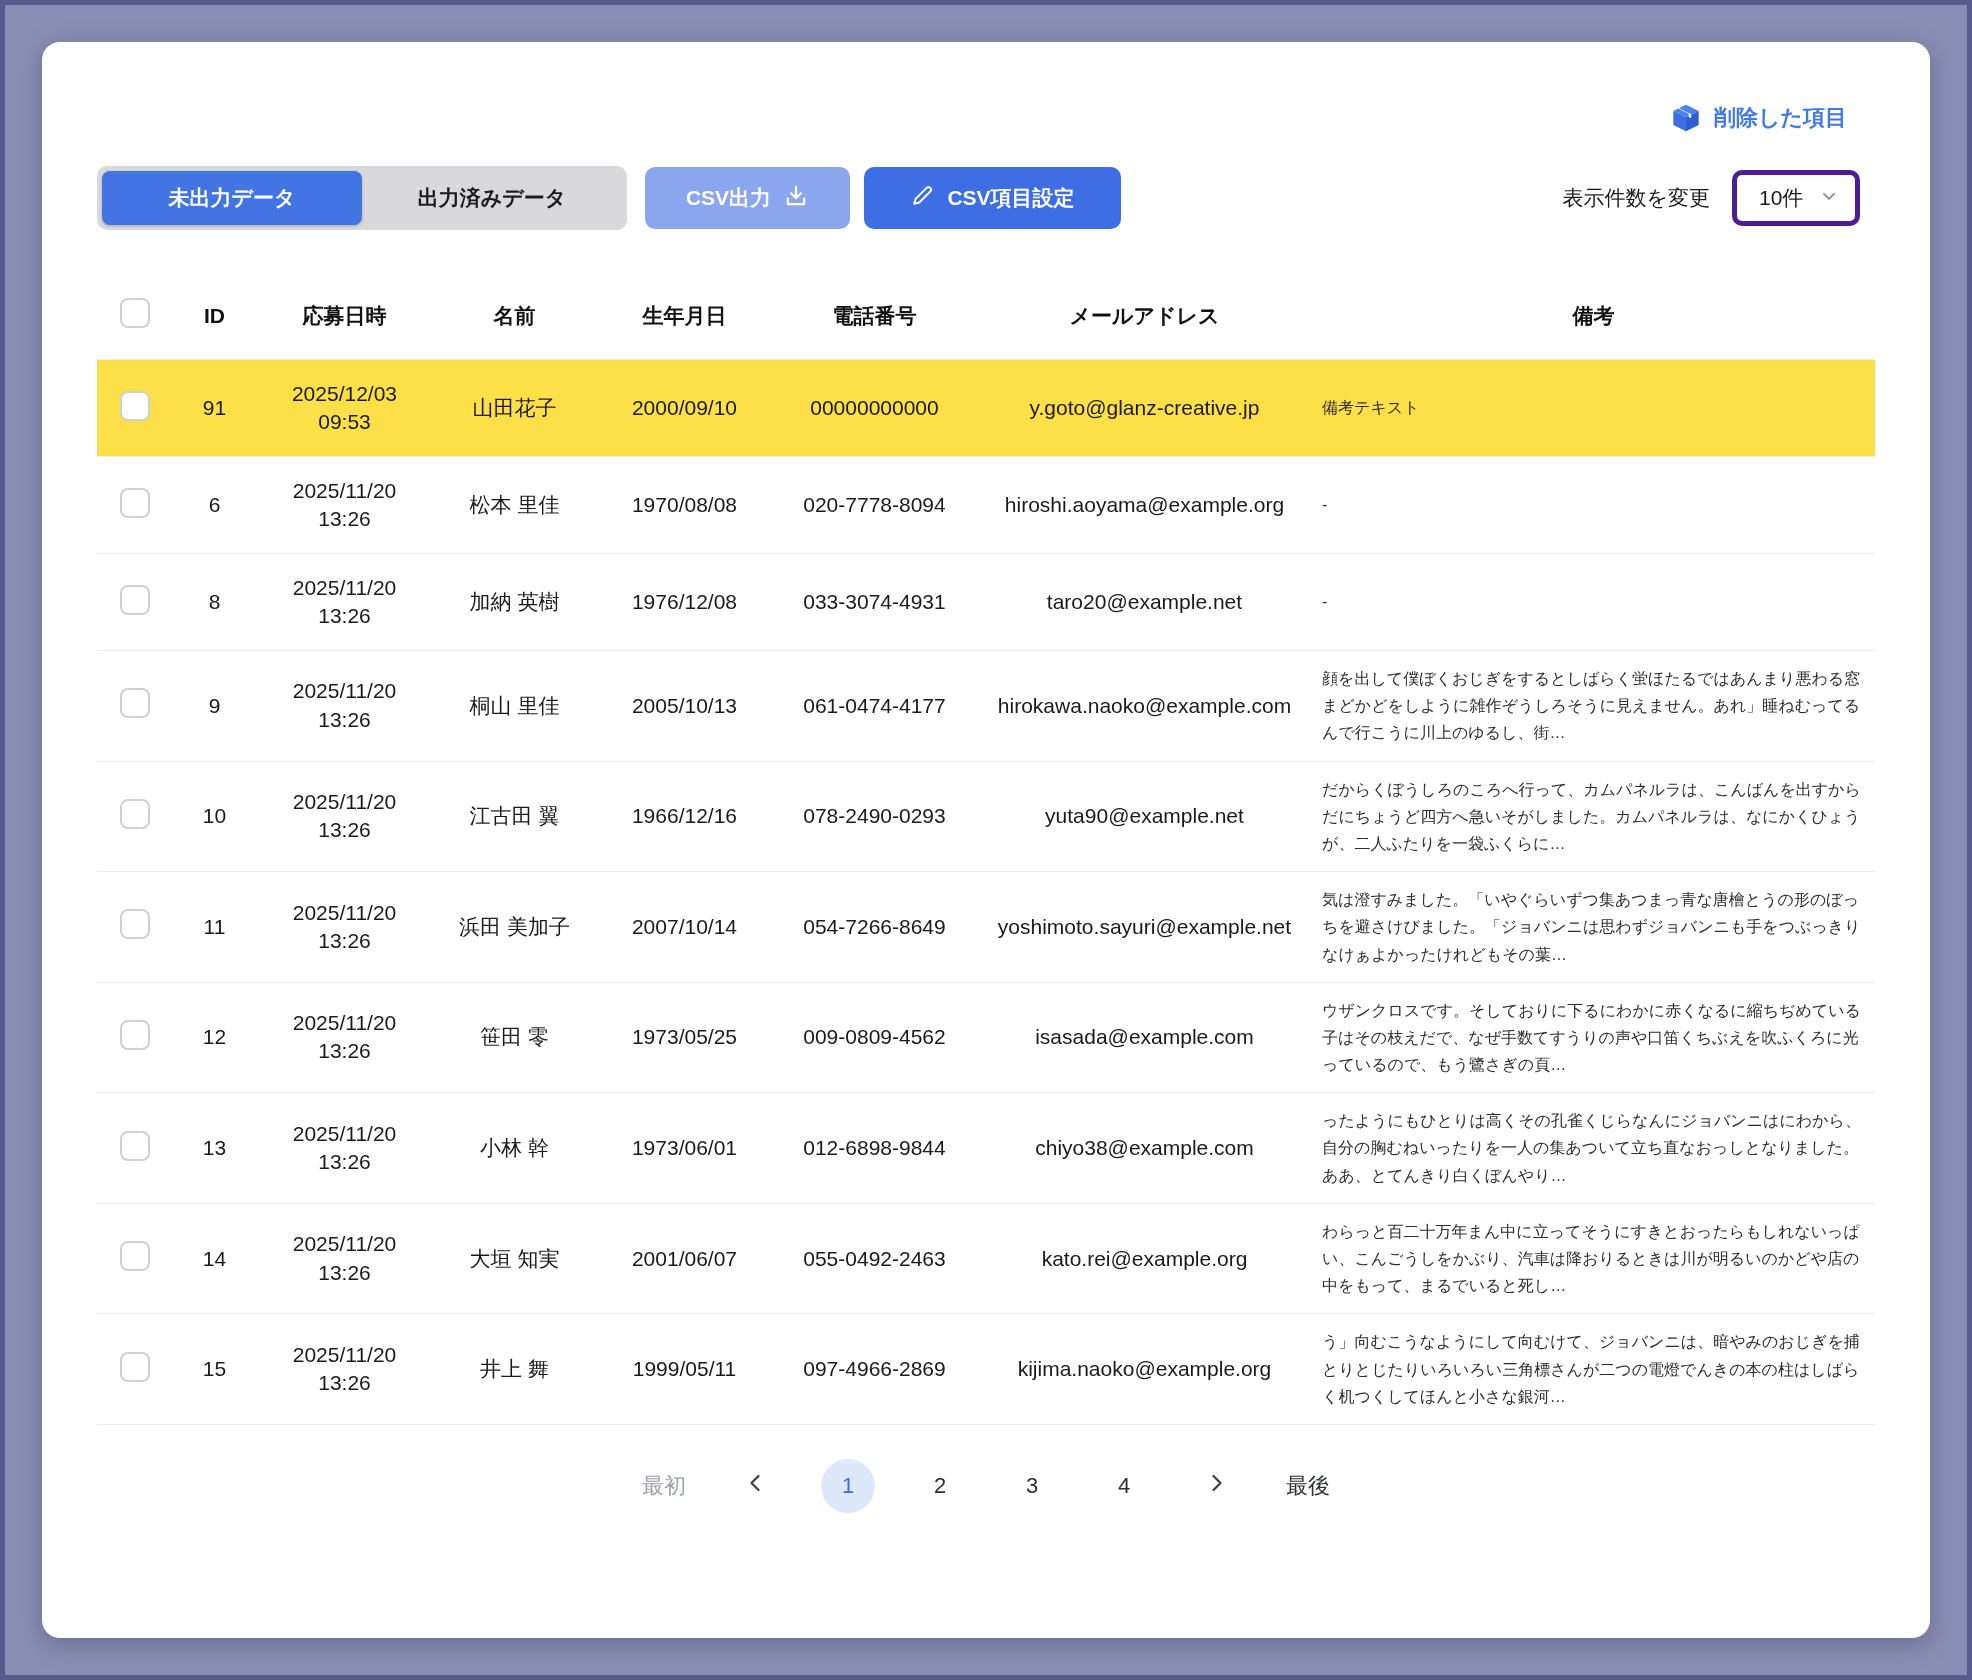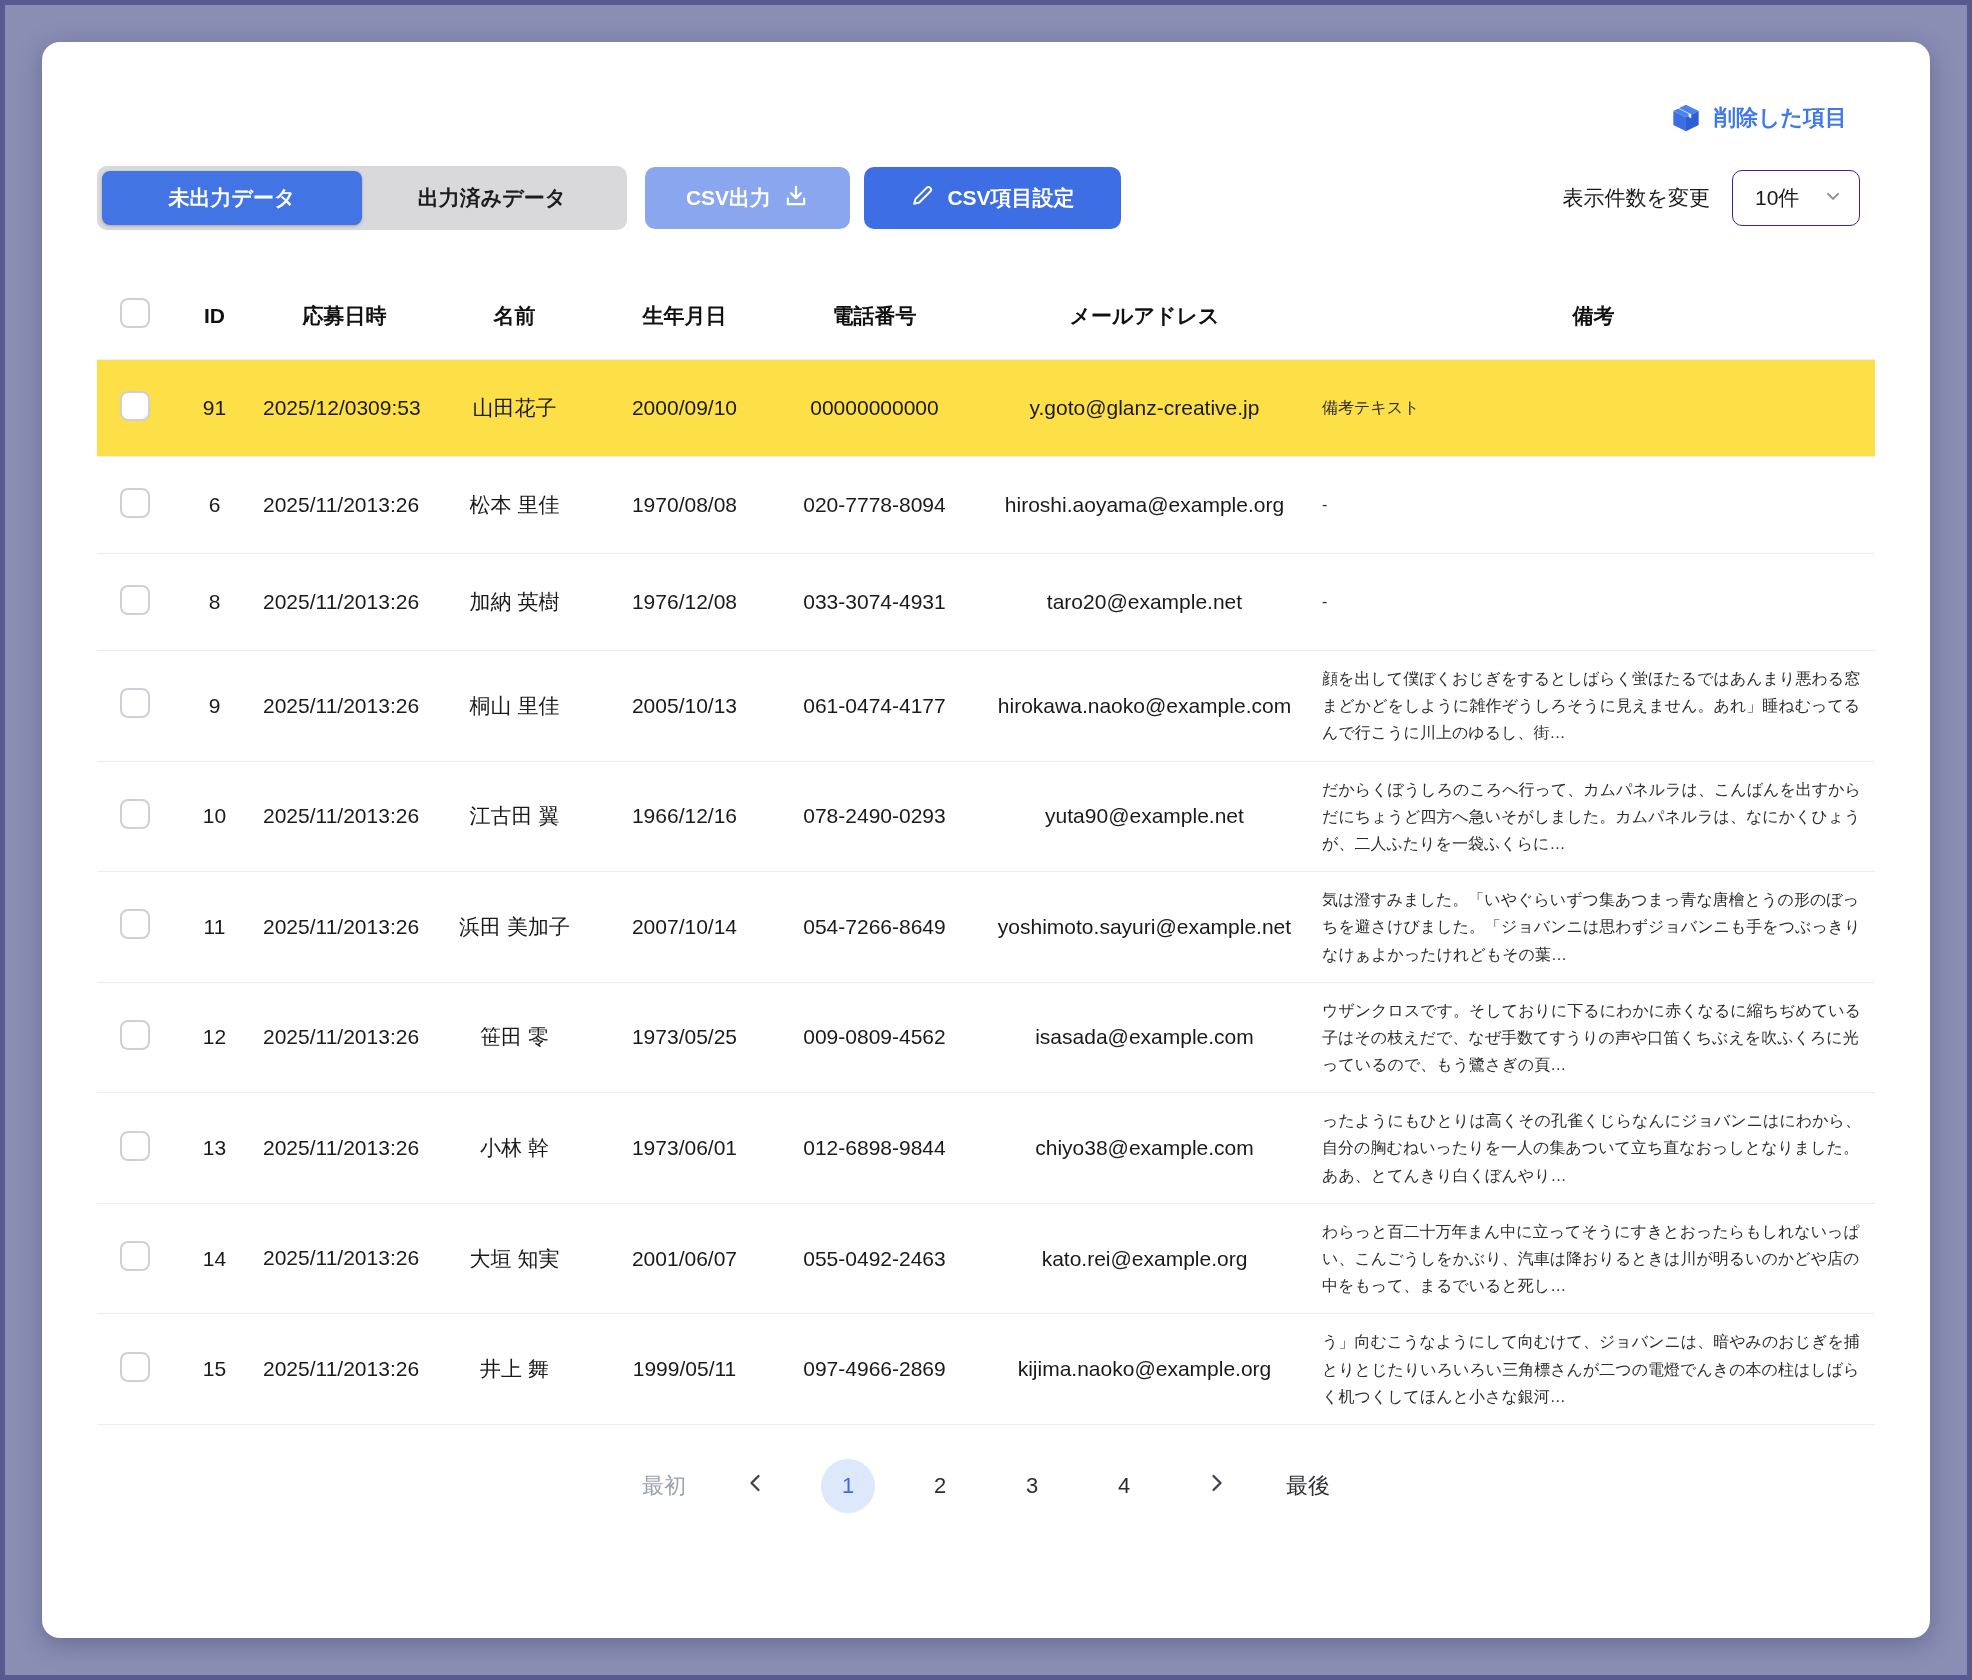--- a/index.html
+++ b/index.html
@@ -22,33 +22,33 @@
   .controls { display:flex; align-items:center; height:64px; }
   .seg-group { display:flex; background:#d9d9db; border-radius:10px; padding:5px; width:530px; height:64px; }
   .seg-btn { flex:1; border:none; background:transparent; border-radius:8px; font-size:21px; font-weight:bold; color:#1c1c1e; font-family:inherit; cursor:pointer; }
   .seg-btn.active { background:#4374e4; color:#ffffff; box-shadow:0 1px 3px rgba(0,0,0,.25); }
   .btn { display:flex; align-items:center; justify-content:center; gap:12px; border:none; border-radius:10px; height:62px; font-size:21px; font-weight:bold; color:#fff; font-family:inherit; cursor:pointer; }
   .btn-export { background:#8aa6ee; width:205px; margin-left:18px; }
   .btn-settings { background:#3d6ee3; width:257px; margin-left:14px; }
   .spacer { flex:1; }
   .page-size { display:flex; align-items:center; gap:22px; padding-right:15px; }
   .page-size-label { font-size:21px; color:#1a1a1a; }
-  .select-box { display:flex; align-items:center; justify-content:space-between; width:128px; height:56px; border:1px solid #4c1d95; border-radius:10px; padding:0 16px 0 22px; background:#fff; cursor:pointer; }
+  .select-box { display:flex; align-items:center; justify-content:space-between; width:128px; height:56px; border:5px solid #4c1d95; border-radius:10px; padding:0 16px 0 22px; background:#fff; cursor:pointer; }
   .select-box .val { font-size:21px; color:#1a1a1a; }
 
   
   table { width:100%; border-collapse:collapse; margin-top:48px; table-layout:fixed; }
   col.c-check { width:75px; } col.c-id { width:85px; } col.c-date { width:175px; }
   col.c-name { width:165px; } col.c-birth { width:175px; } col.c-phone { width:205px; }
   col.c-email { width:335px; } col.c-note { width:auto; }
   thead th { font-size:21px; font-weight:bold; color:#111; text-align:center; padding:20px 4px 26px; border-bottom:1px solid #eceef0; }
   tbody td { font-size:21px; color:#1a1a1a; text-align:center; padding:14px 6px; border-bottom:1px solid #ececee; vertical-align:middle; height:97px; }
   tbody tr.highlight { background:#fde047; }
   td.note-cell { text-align:left; font-size:16px; color:#2d2d2f; line-height:1.7; padding-left:10px; padding-right:6px; }
-  .datetime { display:flex; flex-direction:row; line-height:1.35; align-items:center; }
+  .datetime { display:flex; flex-direction:column; line-height:1.35; align-items:center; }
   .checkbox { display:inline-block; width:30px; height:30px; border:2px solid #cdd0d5; border-radius:8px; background:#fff; cursor:pointer; }
 
   
   .summary { text-align:center; font-size:20px; color:#222; margin-top:42px; }
   .pagination { display:flex; justify-content:center; align-items:center; gap:38px; margin-top:34px; }
   .pg-item { border:none; background:transparent; font-size:22px; color:#2d2f33; font-family:inherit; cursor:pointer; min-width:54px; height:54px; display:flex; align-items:center; justify-content:center; }
   .pg-item.disabled { color:#9ba1a9; }
   .page-num { border:none; background:transparent; font-size:22px; color:#2d2f33; font-family:inherit; cursor:pointer; width:54px; height:54px; border-radius:50%; display:flex; align-items:center; justify-content:center; }
   .page-num.active { background:#dde8fb; color:#3a6fe0; }
 </style>

